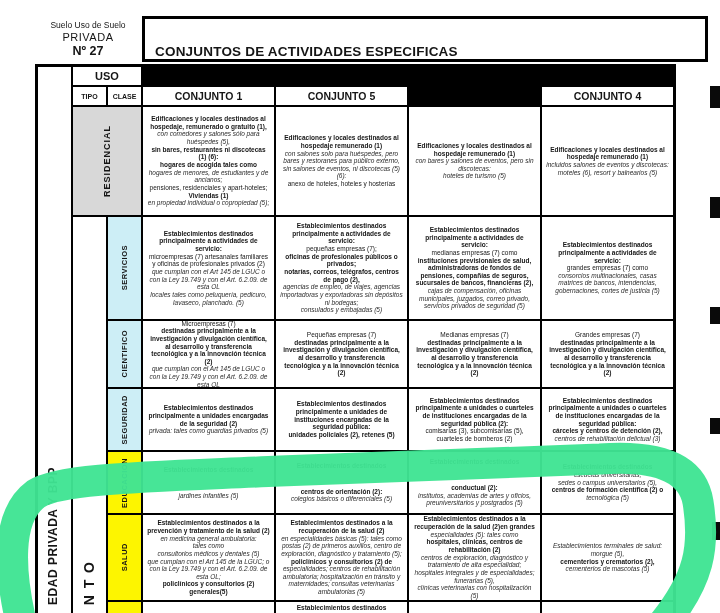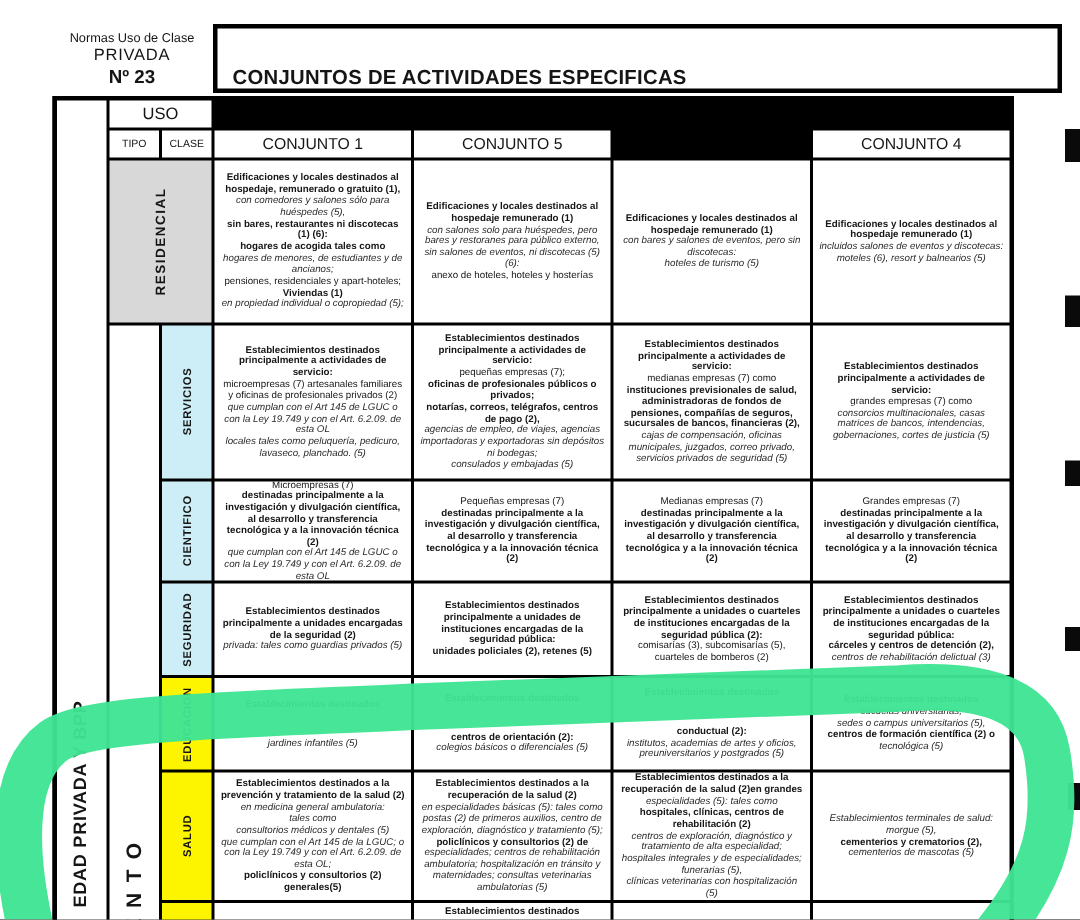--- a/index.html
+++ b/index.html
@@ -14,21 +14,21 @@
   .titlebox{position:absolute;left:142px;top:16px;width:550px;height:40px;border:3px solid #000;
             display:flex;flex-direction:column;justify-content:center;padding-left:10px;background:#fff;}
   .title{font-size:13.5px;font-weight:bold;letter-spacing:0.2px;margin-top:24px;}
   .subtitle{font-size:9px;margin-top:1px;}
   
   .grid{position:absolute;left:35px;top:64px;display:grid;
         grid-template-columns:33px 33px 33px 131px 131px 131px 131px;
         grid-template-rows:18px 18px 108px 102px 66px 61px 61px 85px 14px;
         gap:2px;background:#000;border:3px solid #000;z-index:1;}
   .cell{background:#fff;position:relative;overflow:hidden;}
-  .hdr{display:flex;align-items:center;justify-content:center;font-weight:normal;}
+  .hdr{display:flex;align-items:center;justify-content:center;font-weight:bold;}
   .uso{grid-area:1/2/2/4;font-size:11px;}
   .act{grid-area:1/4/2/8;font-size:12px;letter-spacing:0.3px;}
   .tipoh{grid-area:2/2/3/3;font-size:7px;}
   .claseh{grid-area:2/3/3/4;font-size:7px;}
   .cj{font-size:10.5px;}
   .cj1{grid-area:2/4/3/5;}.cj2{grid-area:2/5/3/6;}.cj3{grid-area:2/6/3/7;}.cj4{grid-area:2/7/3/8;}
   .rail{grid-area:1/1/10/2;background:#fff;overflow:hidden;}
   .rail-label{position:absolute;top:400px;left:8px;writing-mode:vertical-rl;transform:rotate(180deg);
               font-weight:bold;font-size:12px;letter-spacing:0.5px;white-space:nowrap;}
   .tiporail{grid-area:4/2/10/3;overflow:hidden;}
@@ -47,23 +47,23 @@
   .ln.n{}
   .ln.g{height:18px;}
   
   .marker{position:absolute;left:0;top:0;z-index:5;pointer-events:none;}
   .edge-artifact{position:absolute;background:#0a0a0a;z-index:2;}
 </style>
 </head>
 <body>
 
 <div class="corner">
-  <div class="l1">Normas Uso de Clase</div>
+  <div class="l1">Suelo Uso de Suelo</div>
   <div class="l2">PRIVADA</div>
-  <div class="l3">Nº 23</div>
+  <div class="l3">Nº 27</div>
 </div>
 
 <div class="titlebox">
   <div class="title">CONJUNTOS DE ACTIVIDADES ESPECIFICAS</div>
 </div>
 
 <div class="grid">
   <div class="cell rail">
     <span class="rail-label">EDAD PRIVADA Y BPP</span>
   </div>

